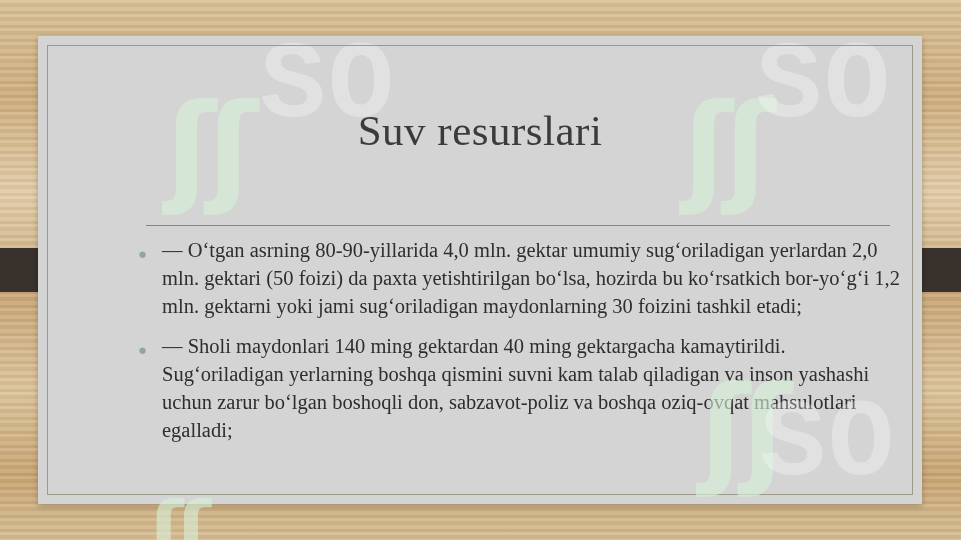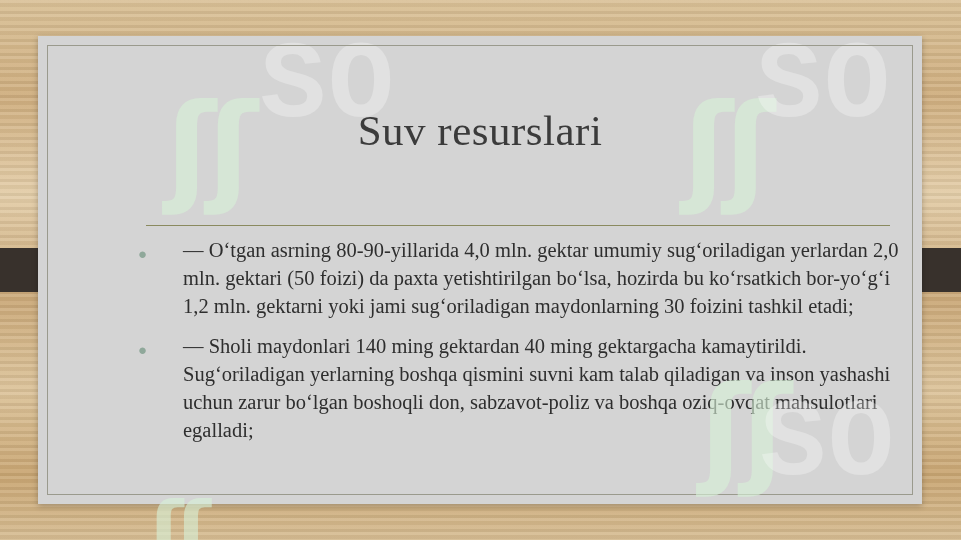--- a/index.html
+++ b/index.html
@@ -141,21 +141,20 @@
     position: absolute;
     left: 100px;
     top: 200px;
     width: 766px;
   }
 
   .bullet-row {
     display: flex;
     align-items: flex-start;
     margin-bottom: 12px;
-    gap: 21px;
   }
   .bullet-dot {
     flex: 0 0 auto;
     width: 24px;
     padding-top: 11px;
     color: #8fa89a;
     font-size: 15px;
     line-height: 1;
     text-align: left;
   }

